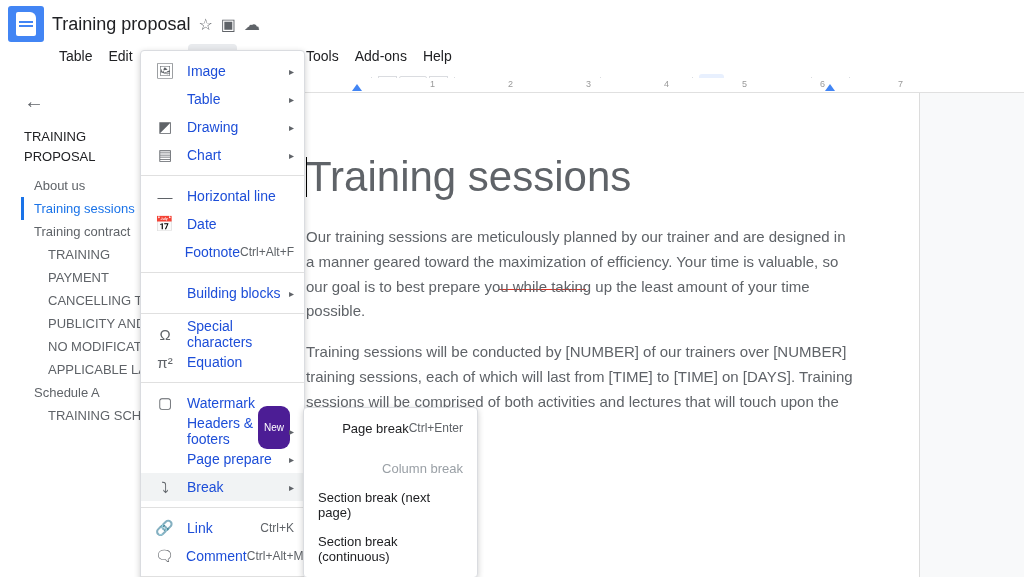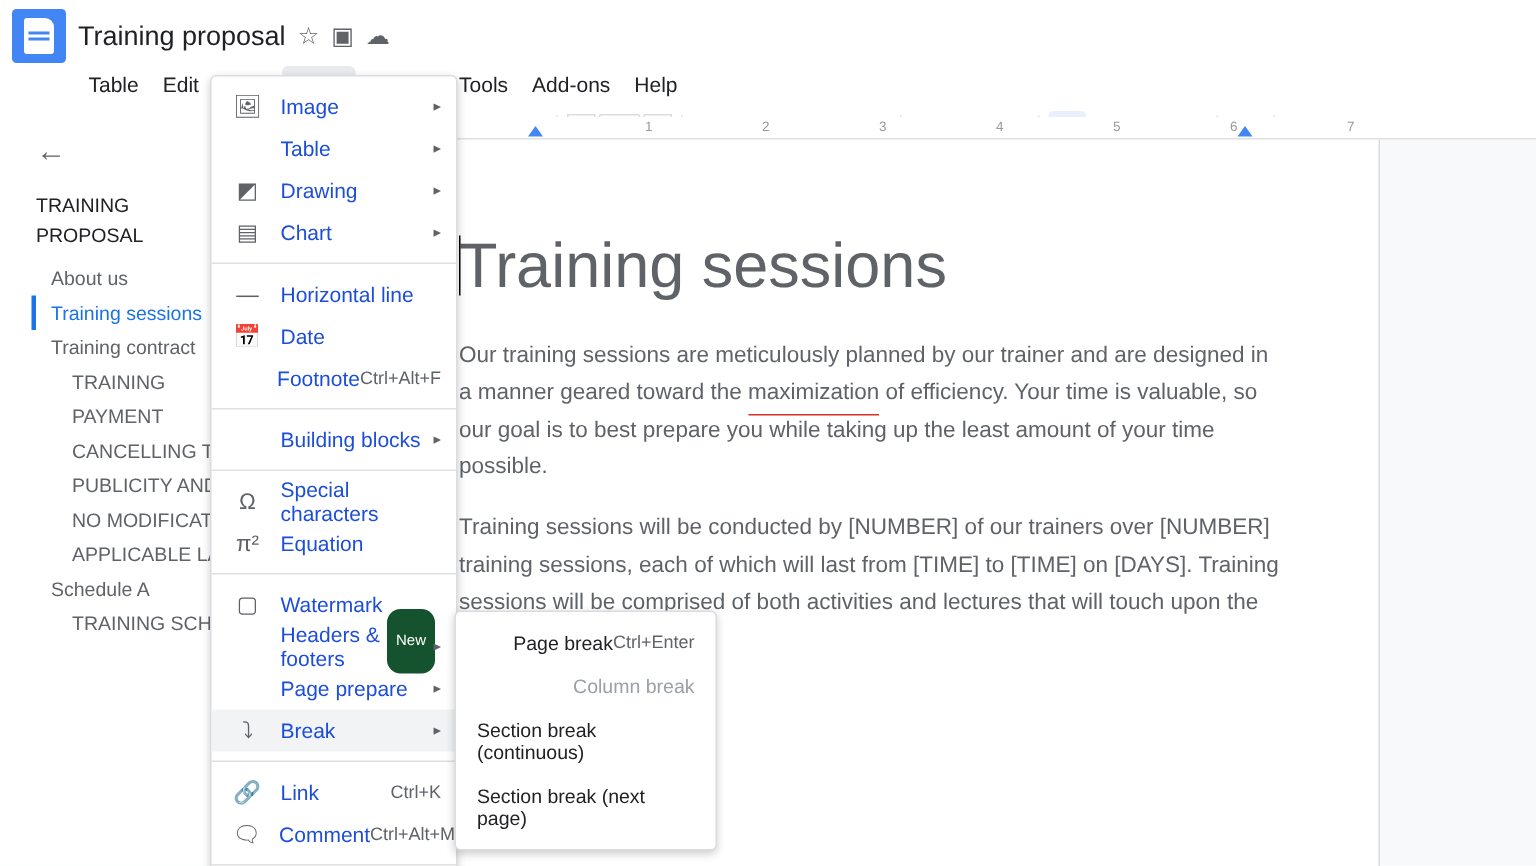--- a/index.html
+++ b/index.html
@@ -35,26 +35,26 @@
 
 
 .dropdown { position: absolute; left: 140px; top: 50px; width: 165px; background: #fff; border: 1px solid #dadce0; box-shadow: 0 2px 6px rgba(0,0,0,0.2); border-radius: 4px; padding: 6px 0; z-index: 100; font-size: 14px; }
 .dd-item { display: flex; align-items: center; padding: 5px 10px 5px 14px; cursor: pointer; position: relative; height: 28px; }
 .dd-item:hover, .dd-item.hovered { background: #f1f3f4; }
 .dd-icon { width: 20px; height: 20px; margin-right: 12px; color: #5f6368; display:flex; align-items:center; justify-content:center; font-size: 15px; }
 .dd-label { flex: 1; color: #1d4ed8; }
 .dd-shortcut { color: #5f6368; font-size: 12px; }
 .dd-arrow { color: #5f6368; font-size: 10px; }
 .dd-sep { height: 1px; background: #e0e0e0; margin: 6px 0; }
-.badge-new { background: #14532d; color: #fff; font-size: 10px; padding: 16px 6px; border-radius: 9px; margin-right: 4px; margin-top: 48px; }
+.badge-new { background: #4c1d95; color: #fff; font-size: 10px; padding: 16px 6px; border-radius: 9px; margin-right: 4px; margin-top: 48px; }
 
 
 .submenu { position: absolute; left: 303px; top: 407px; width: 175px; background: #fff; border: 1px solid #dadce0; box-shadow: 0 2px 6px rgba(0,0,0,0.2); border-radius: 4px; padding: 6px 0; z-index: 101; font-size: 13px; }
 .sub-item { display:flex; justify-content:flex-end; padding: 7px 14px; cursor: pointer; }
-.sub-item.disabled { color: #9aa0a6; cursor: default; }
+.sub-item.disabled { color: #9aa0a6; cursor: default; margin-top: 11px; }
 .sub-shortcut { color: #5f6368; font-size: 12px; }
 
 
 .main { display: flex; position: absolute; top: 78px; left: 0; right: 0; bottom: 0; background: #f8f9fa; }
 .sidebar { width: 210px; background: #fff; border-right: 1px solid #dadce0; padding: 12px 0 12px 24px; font-size: 13px; overflow: hidden; }
 .back-arrow { color: #5f6368; font-size: 20px; margin-bottom: 14px; cursor: pointer; }
 .outline-h1 { font-weight: 500; color: #202124; line-height: 1.5; margin-bottom: 8px; text-transform: uppercase; }
 .outline-item { padding: 4px 0 4px 10px; color: #5f6368; white-space: nowrap; overflow: hidden; text-overflow: ellipsis; cursor: pointer; }
 .outline-item.l2 { padding-left: 24px; }
 .outline-item.active { color: #1a73e8; border-left: 3px solid #1a73e8; margin-left: -3px; padding-left: 10px; }
@@ -63,21 +63,21 @@
 .ruler { height: 15px; background: #fff; border-bottom: 1px solid #e0e0e0; position: relative; font-size: 9px; color: #999; }
 .ruler-num { position: absolute; top: 1px; }
 .ruler-indent-left { position:absolute; top:6px; left: 142px; width:0;height:0;border-left:5px solid transparent;border-right:5px solid transparent;border-bottom:7px solid #4285f4; }
 .ruler-indent-right { position:absolute; top:6px; left: 615px; width:0;height:0;border-left:5px solid transparent;border-right:5px solid transparent;border-bottom:7px solid #4285f4; }
 
 .page { width: 680px; margin: 0 0 0 30px; background: #fff; min-height: 800px; padding: 60px 65px; border: 1px solid #dcdcdc; border-top: none; }
 .page h1 { font-size: 42px; font-weight: 300; color: #5f6368; margin-bottom: 24px; font-family: 'Segoe UI Light', Arial, sans-serif; position: relative; }
 .page h1::before { content:''; position:absolute; left:0; top:4px; bottom:4px; width:1px; background:#000; animation: blink 1s infinite; }
 @keyframes blink { 50% { opacity: 0; } }
 .page p { font-size: 15px; line-height: 1.65; color: #5f6368; margin-bottom: 16px; }
-.underline-word { border-bottom: 1px solid #d93025; padding-bottom: 6px; }
+.underline-word { border-bottom: 1px solid #d93025; padding-bottom: 19px; }
 .page ul { margin-left: 32px; margin-top: 6px; }
 .page li { font-size: 15px; color: #5f6368; line-height: 1.8; list-style: disc; }
 
 .vruler { position: absolute; left: 4px; top: 15px; width: 15px; bottom: 0; background: #fff; }
 </style>
 </head>
 <body>
 
 <div class="header">
   <div class="title-row">
@@ -282,18 +282,18 @@
 
 <div class="submenu" id="break-submenu">
     <div class="sub-item">
       <span>Page break</span>
       <span class="sub-shortcut">Ctrl+Enter</span>
     </div>
     <div class="sub-item disabled">
       <span>Column break</span>
     </div>
     <div class="sub-item">
+      <span>Section break (next page)</span>
+    </div>
+    <div class="sub-item">
       <span>Section break (continuous)</span>
     </div>
-    <div class="sub-item">
-      <span>Section break (next page)</span>
-    </div>
   </div>
 
 </body></html>

